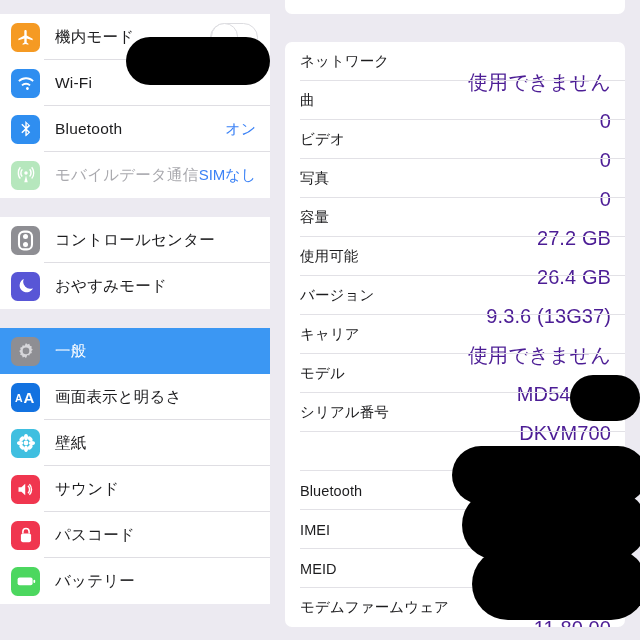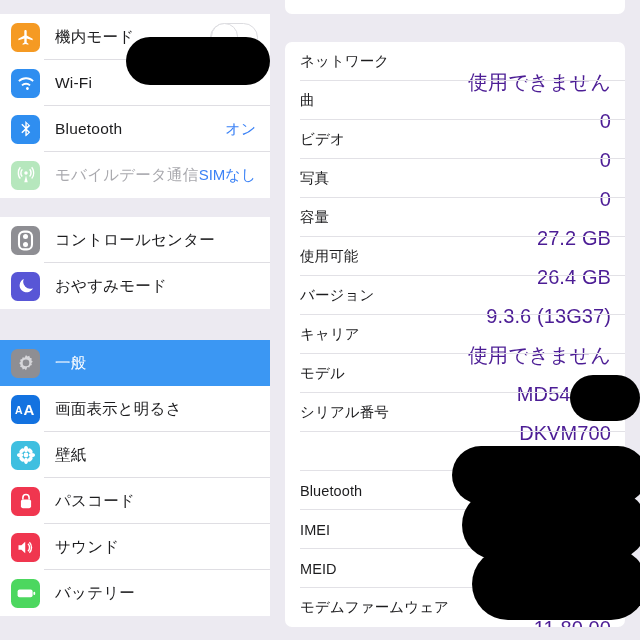--- a/index.html
+++ b/index.html
@@ -33,21 +33,21 @@
   .side-gap.thin { height: 14px; }
 
   .side-row {
     position: relative;
     display: flex;
     align-items: center;
     height: 46px;
     padding-left: 11px;
     background: #ffffff;
   }
-  .side-row.selected { background: #3b97f3; margin-top: 12px; }
+  .side-row.selected { background: #3b97f3; }
   .side-row .sep {
     position: absolute;
     left: 44px; right: 0; bottom: 0;
     height: 1px;
     background: #dfdee3;
   }
 
   .sicon {
     width: 29px; height: 29px;
     border-radius: 6.5px;
@@ -281,41 +281,41 @@
                 <ellipse cx="7.5" cy="16.5" rx="2" ry="3.2" transform="rotate(-45 7.5 16.5)"></ellipse>
               </g>
             </svg>
         </span>
         <span class="slabel">壁紙</span>
         <span class="sep"></span>
       </div>
 
       <div class="side-row">
         <span class="sicon" style="background:#f0364f">
+          <svg width="21" height="21" viewBox="0 0 24 24">
+              <g fill="#fff">
+                <path d="M4 9.3v5.4h3.3l4.4 3.9V5.4L7.3 9.3z"></path>
+                <path d="M14.3 8.4a5 5 0 010 7.2l1.1 1.2a6.6 6.6 0 000-9.6zM17 5.5l-1.1 1.2a7.6 7.6 0 010 10.6l1.1 1.2a9.2 9.2 0 000-13z"></path>
+              </g>
+            </svg>
+        </span>
+        <span class="slabel">サウンド</span>
+        <span class="sep"></span>
+      </div>
+
+      <div class="side-row">
+        <span class="sicon" style="background:#f0364f">
           <svg width="20" height="20" viewBox="0 0 24 24">
               <g fill="#fff">
                 <path d="M7.3 10.3V8a4.7 4.7 0 019.4 0v2.3h-1.9V8a2.8 2.8 0 10-5.6 0v2.3z"></path>
                 <rect x="5.9" y="10.3" width="12.2" height="10.3" rx="2.2"></rect>
               </g>
             </svg>
         </span>
         <span class="slabel">パスコード</span>
-        <span class="sep"></span>
-      </div>
-
-      <div class="side-row">
-        <span class="sicon" style="background:#f0364f">
-          <svg width="21" height="21" viewBox="0 0 24 24">
-              <g fill="#fff">
-                <path d="M4 9.3v5.4h3.3l4.4 3.9V5.4L7.3 9.3z"></path>
-                <path d="M14.3 8.4a5 5 0 010 7.2l1.1 1.2a6.6 6.6 0 000-9.6zM17 5.5l-1.1 1.2a7.6 7.6 0 010 10.6l1.1 1.2a9.2 9.2 0 000-13z"></path>
-              </g>
-            </svg>
-        </span>
-        <span class="slabel">サウンド</span>
         <span class="sep"></span>
       </div>
 
       <div class="side-row">
         <span class="sicon" style="background:#4cd75f">
           <svg width="24" height="24" viewBox="0 0 24 24">
               <rect x="3.6" y="8.6" width="15" height="7.6" rx="2" fill="#fff"></rect>
               <rect x="19.4" y="10.8" width="1.8" height="3.2" rx=".9" fill="#fff"></rect>
             </svg>
         </span>

